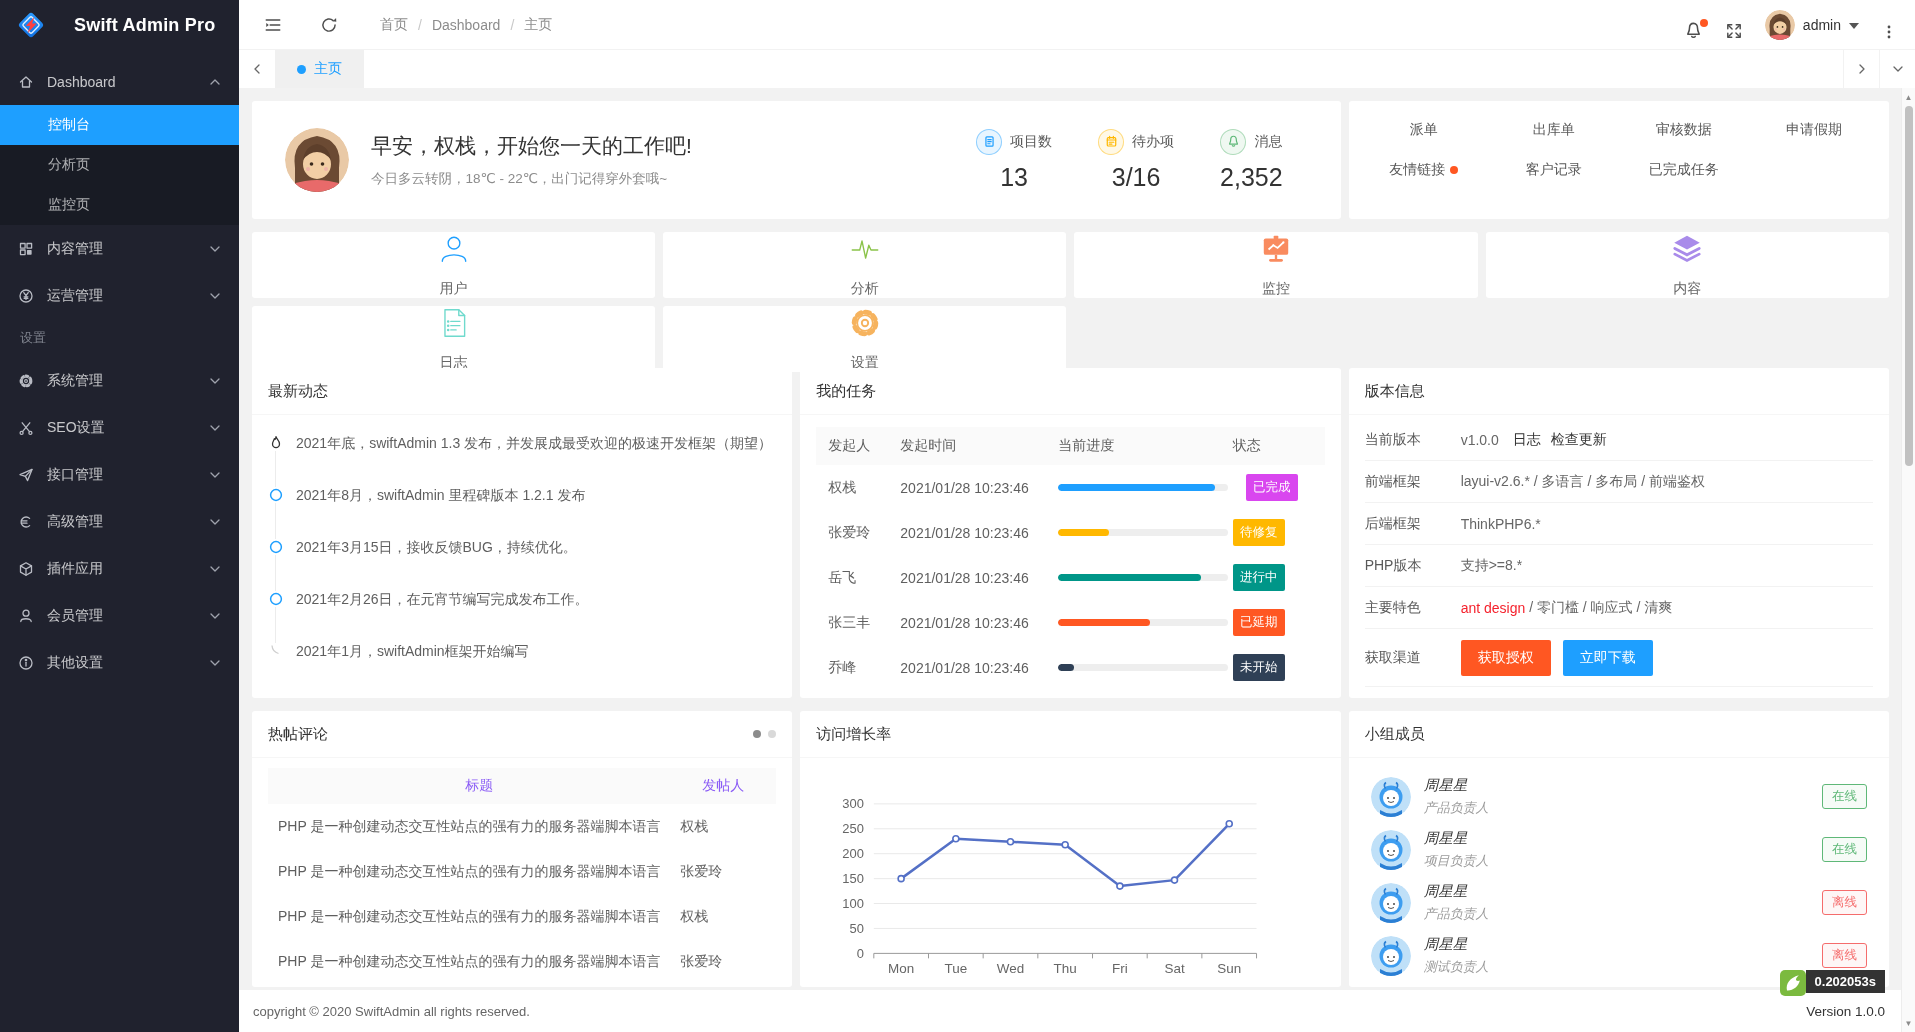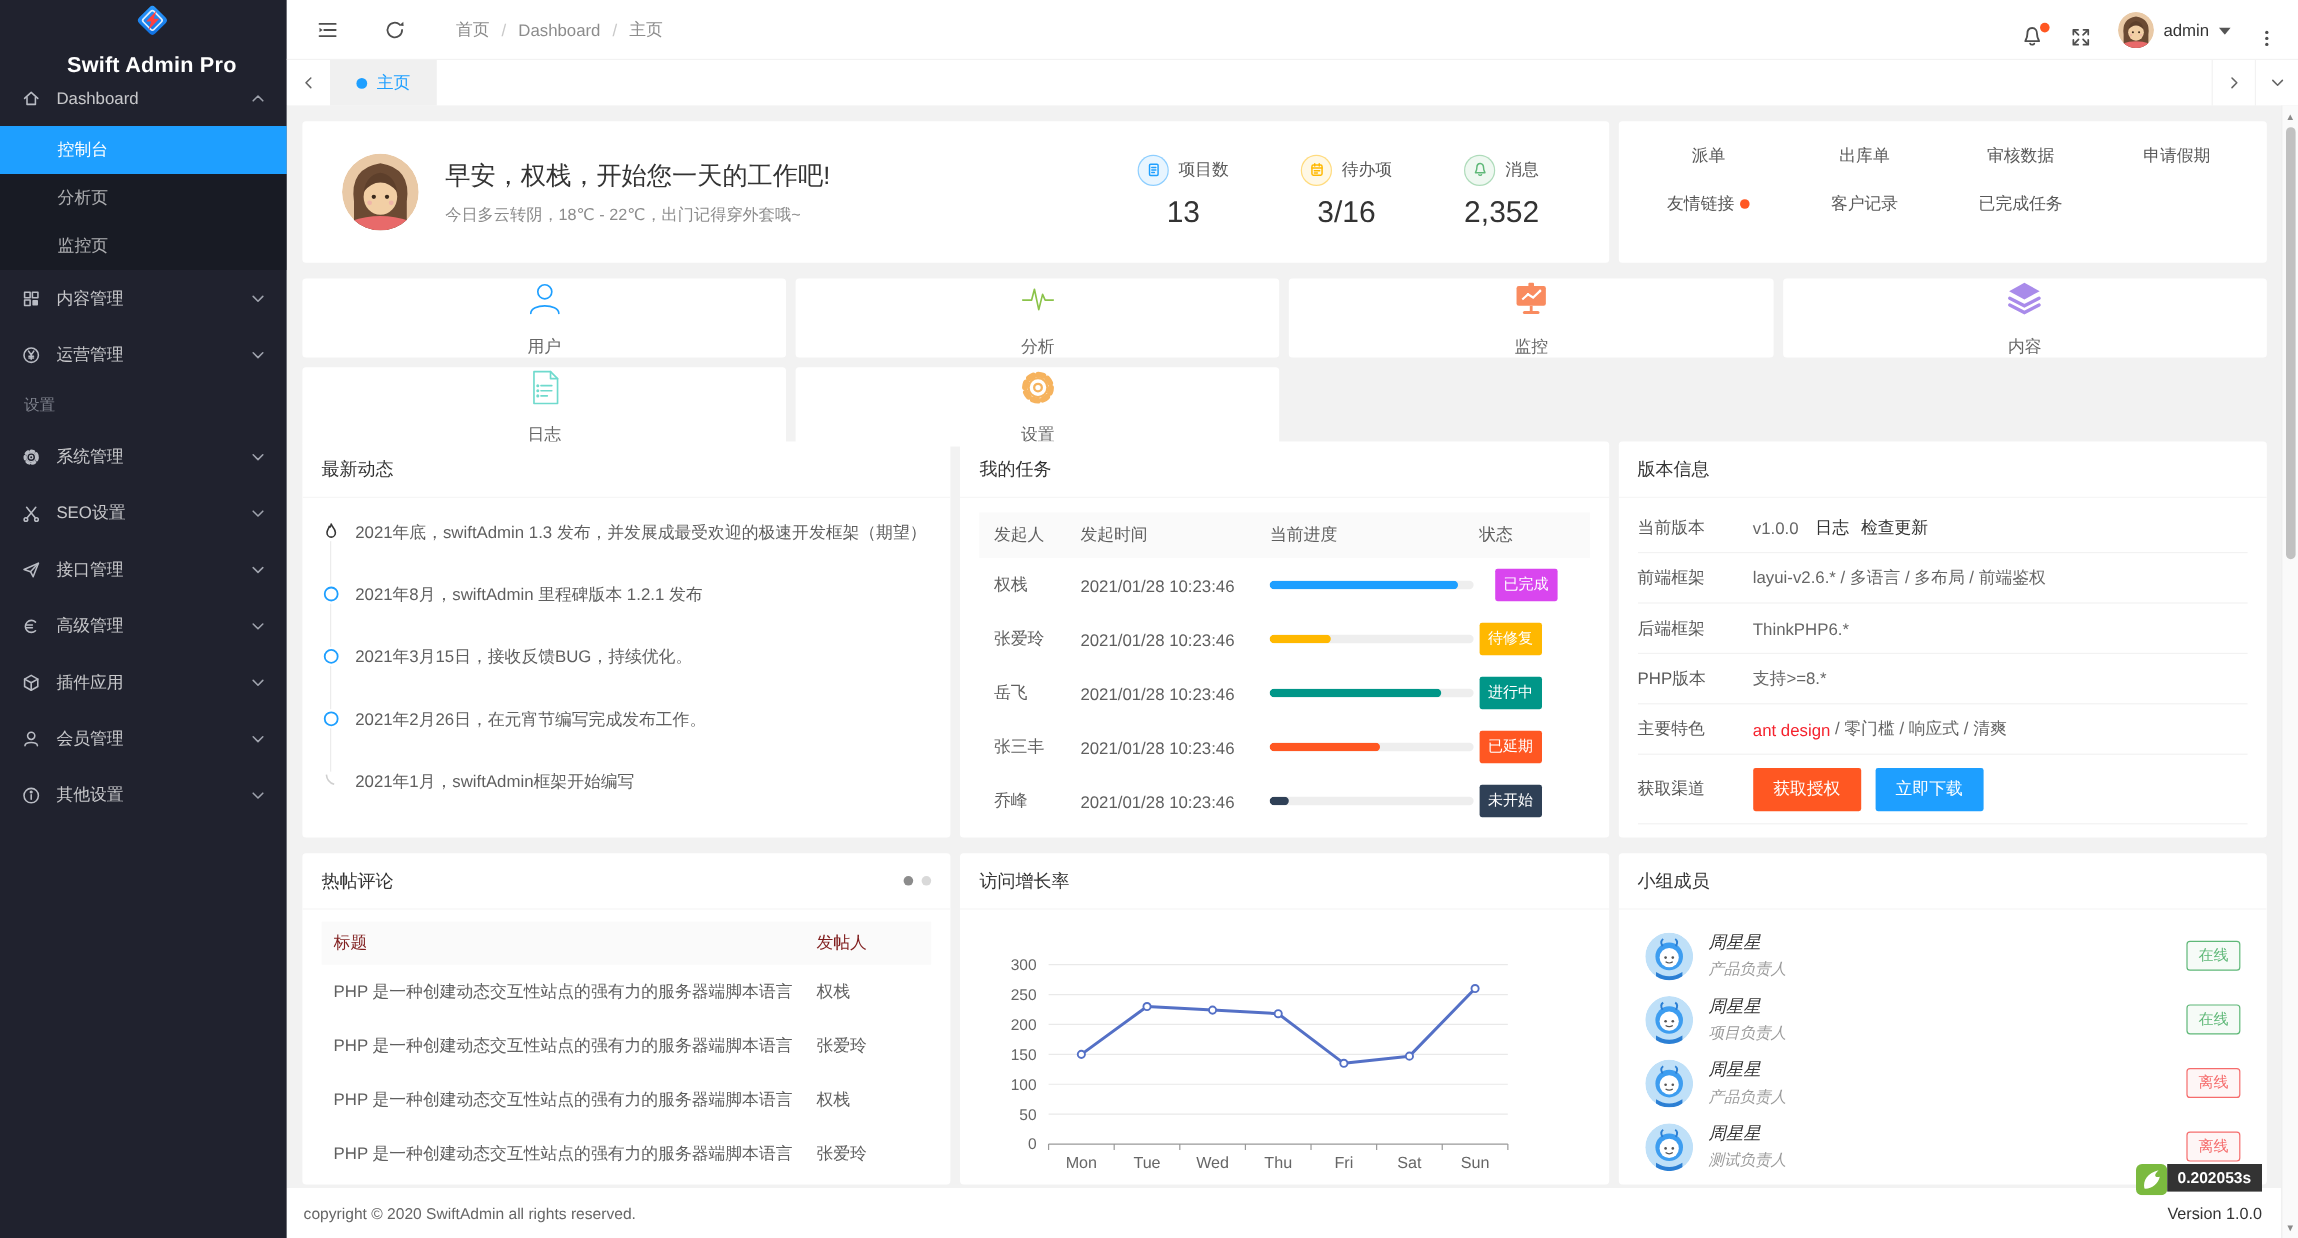--- a/index.html
+++ b/index.html
@@ -2,21 +2,21 @@
 <html><head>
 <meta charset="utf-8">
 <style>
   * { margin:0; padding:0; box-sizing:border-box; }
   html,body { width:1915px; height:1032px; overflow:hidden; }
   body { font-family:"Liberation Sans","DejaVu Sans",sans-serif; font-size:14px; color:#333; background:#f2f2f2; }
   .app { display:flex; width:100%; height:100%; position:relative; }
 
   
   .sidebar { width:239px; height:100%; background:#20222e; flex-shrink:0; display:flex; flex-direction:column; }
-  .logo { height:50px; display:flex; align-items:center; padding-left:14px; gap:10px; flex-shrink:0;flex-direction:column; }
+  .logo { height:50px; display:flex; align-items:center; padding-left:14px; gap:26px; flex-shrink:0; }
   .logo-text { color:#fff; font-size:18px; font-weight:bold; letter-spacing:.2px; }
   .side-nav { flex:1; padding-top:8px; }
   .nav-item { height:47px; display:flex; align-items:center; padding:0 18px; color:rgba(255,255,255,.75); cursor:pointer; }
   .nav-item .nico { width:16px; height:16px; margin-right:13px; display:inline-flex; color:#b9bcc4; }
   .nav-item .nlabel { flex:1; font-size:14px; }
   .nav-item .arrow { width:12px; height:12px; color:#9fa3ad; display:inline-flex; }
   .submenu { background:#181b24; }
   .sub-item { height:40px; display:flex; align-items:center; padding-left:48px; color:rgba(255,255,255,.65); font-size:14px; cursor:pointer; }
   .sub-item.active { background:#1E9FFF; color:#fff; }
   .nav-section { height:38px; display:flex; align-items:center; padding-left:20px; color:#7e828d; font-size:13px; }
@@ -53,21 +53,21 @@
              gap:13px 8px; overflow:hidden; }
   .card { background:#fff; border-radius:3px; overflow:hidden; }
   .card-header { height:47px; display:flex; align-items:center; padding:0 16px; font-size:15px; color:#333; border-bottom:1px solid #f6f6f6; }
 
   
   .welcome { grid-column:1/3; display:flex; align-items:center; padding:0 30px 0 33px; }
   .avatar-lg { width:64px; height:64px; border-radius:50%; overflow:hidden; flex-shrink:0; }
   .welcome-texts { margin-left:22px; flex:1; min-width:0; }
   .welcome-title { font-size:21px; color:#333; }
   .welcome-sub { font-size:13.5px; color:#8c8c8c; margin-top:10px; }
-  .welcome-stats { display:flex; gap:60px; padding-right:28px; }
+  .welcome-stats { display:flex; gap:46px; padding-right:28px; }
   .stat-col { text-align:center; }
   .stat-top { display:flex; align-items:center; gap:8px; justify-content:center; }
   .stat-ico { width:26px; height:26px; border-radius:50%; display:flex; align-items:center; justify-content:center; border:1px solid; }
   .stat-ico svg { width:15px; height:15px; }
   .stat-label { font-size:14px; color:#595959; }
   .stat-value { font-size:25px; color:#333; margin-top:8px; }
 
   
   .quicklinks { padding:20px 10px 0; display:grid; grid-template-columns:repeat(4,1fr); row-gap:22px; align-content:start; }
   .qlink { text-align:center; font-size:14px; color:#595959; cursor:pointer; position:relative; }
@@ -104,21 +104,21 @@
   .ver-red { color:#f5222d; cursor:pointer; }
   .btn { border:none; color:#fff; font-size:14px; padding:9px 17px; border-radius:2px; cursor:pointer; font-family:inherit; }
   .btn-orange { background:#FF5722; }
   .btn-blue { background:#1E9FFF; margin-left:12px; }
 
   
   .carousel-dots { margin-left:auto; display:flex; gap:7px; }
   .cdot { width:8px; height:8px; border-radius:50%; background:#d9d9d9; cursor:pointer; }
   .cdot.on { background:#8c8c8c; }
   .cmt-body { padding:10px 16px 0; }
-  .cmt-head { display:flex; background:#fafafa; height:36px; align-items:center; padding:0 10px; color:#7f1d1d; }
+  .cmt-head { display:flex; background:#fafafa; height:36px; align-items:center; padding:0 10px; color:#8b5cf6;text-align:center; }
   .cmt-row { display:flex; height:45px; align-items:center; padding:0 10px; color:#5f5f5f; }
   .cmt-title { flex:1; min-width:0; white-space:nowrap; overflow:hidden; cursor:pointer; }
   .cmt-author { width:86px; flex-shrink:0; }
 
   
   .chart-box { padding:8px 16px 0; }
 
   
   .team-body { padding:12px 22px 0 22px; }
   .member { display:flex; align-items:center; height:53px; }

